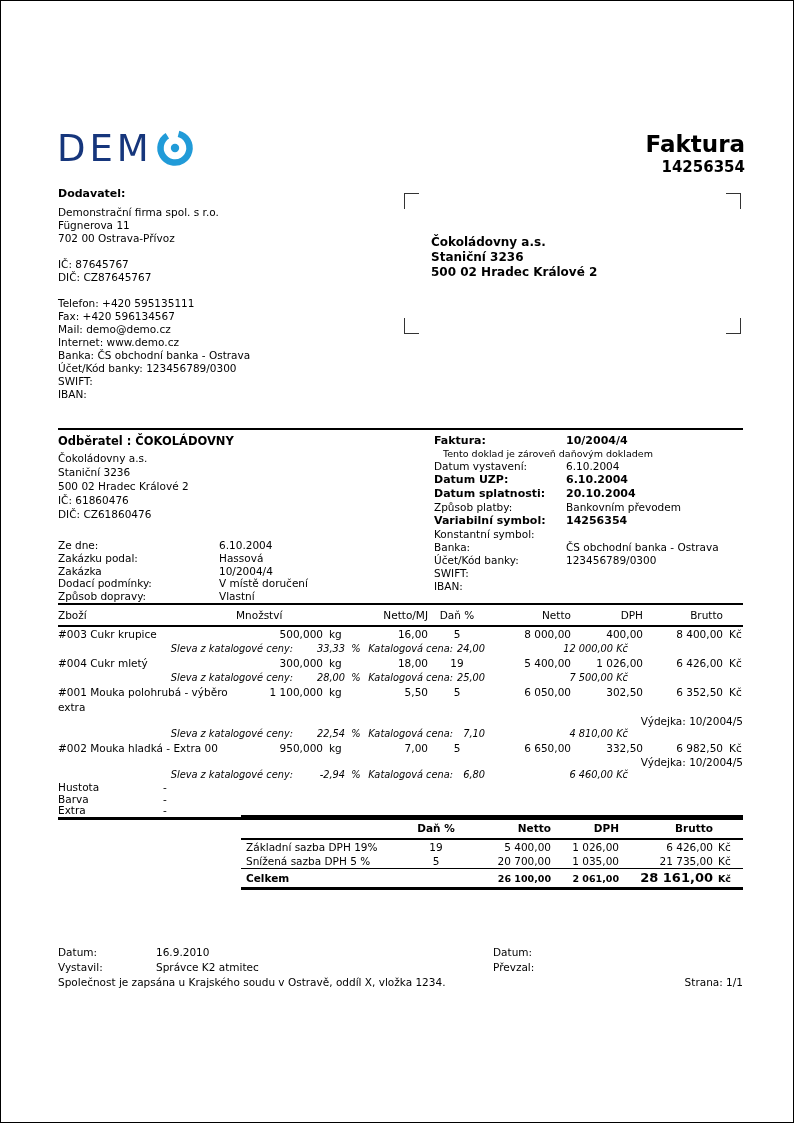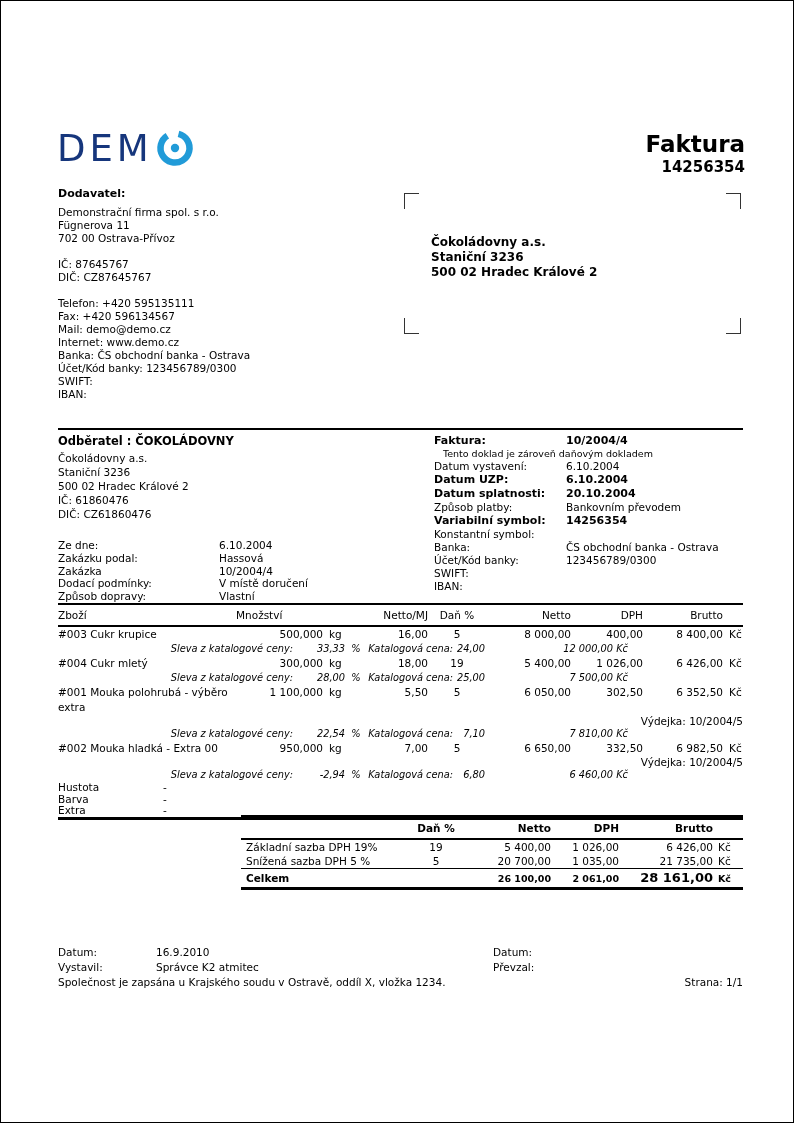--- a/index.html
+++ b/index.html
@@ -279,21 +279,21 @@
       <span class="tl2">Kč</span>
     </div>
     <div class="note-row">Výdejka: 10/2004/5</div>
     <div class="srow">
       <span class="tr">Sleva z katalogové ceny:</span>
       <span class="tr">22,54</span>
       <span class="tc">%</span>
       <span class="tr">Katalogová cena:</span>
       <span class="tr">7,10</span>
       <span></span>
-      <span class="tr">7 810,00  Kč</span>
+      <span class="tr">4 810,00  Kč</span>
       <span></span>
     </div>
 
     <div class="irow item-line">
       <span>#002 Mouka hladká - Extra 00</span>
       <span class="tr">950,000</span>
       <span class="tl2">kg</span>
       <span class="tr">7,00</span>
       <span class="tc">5</span>
       <span class="tr">6 650,00</span>

